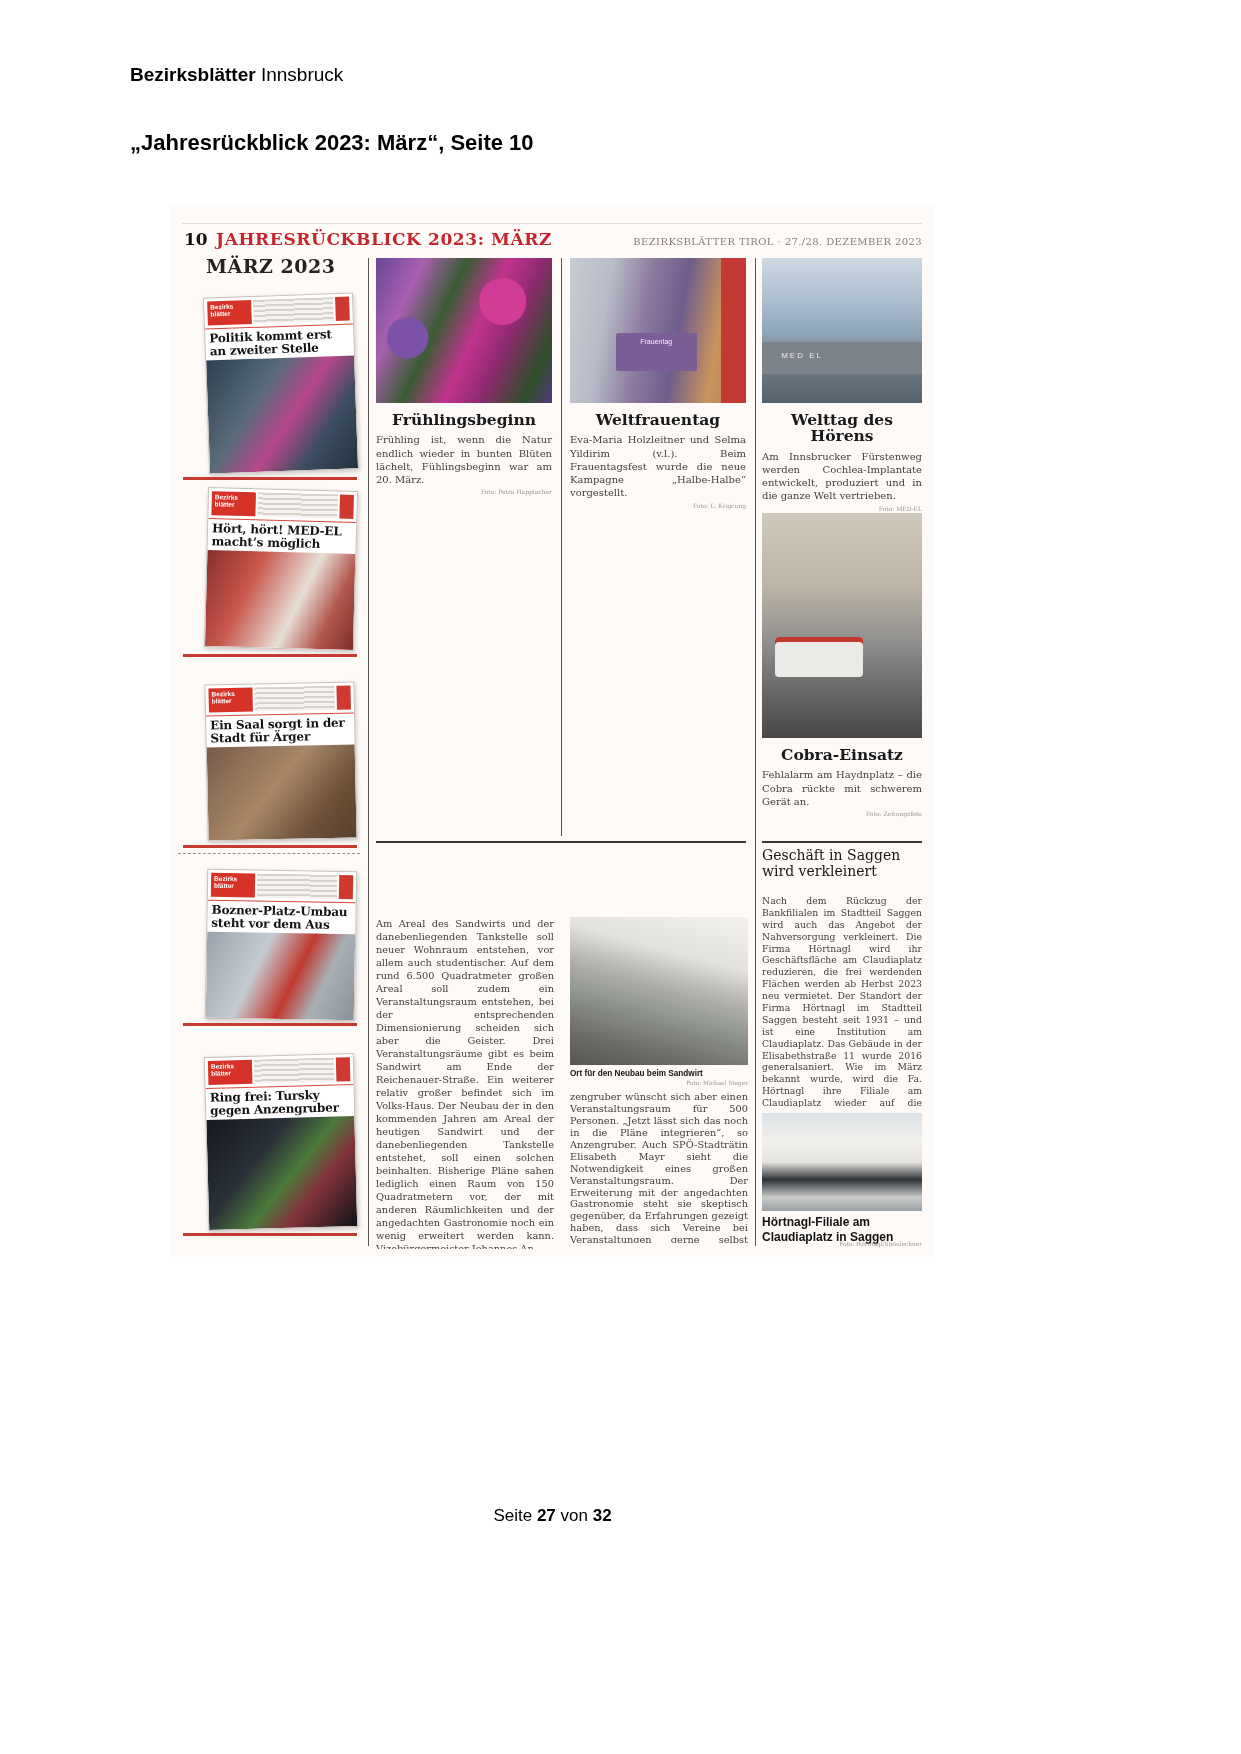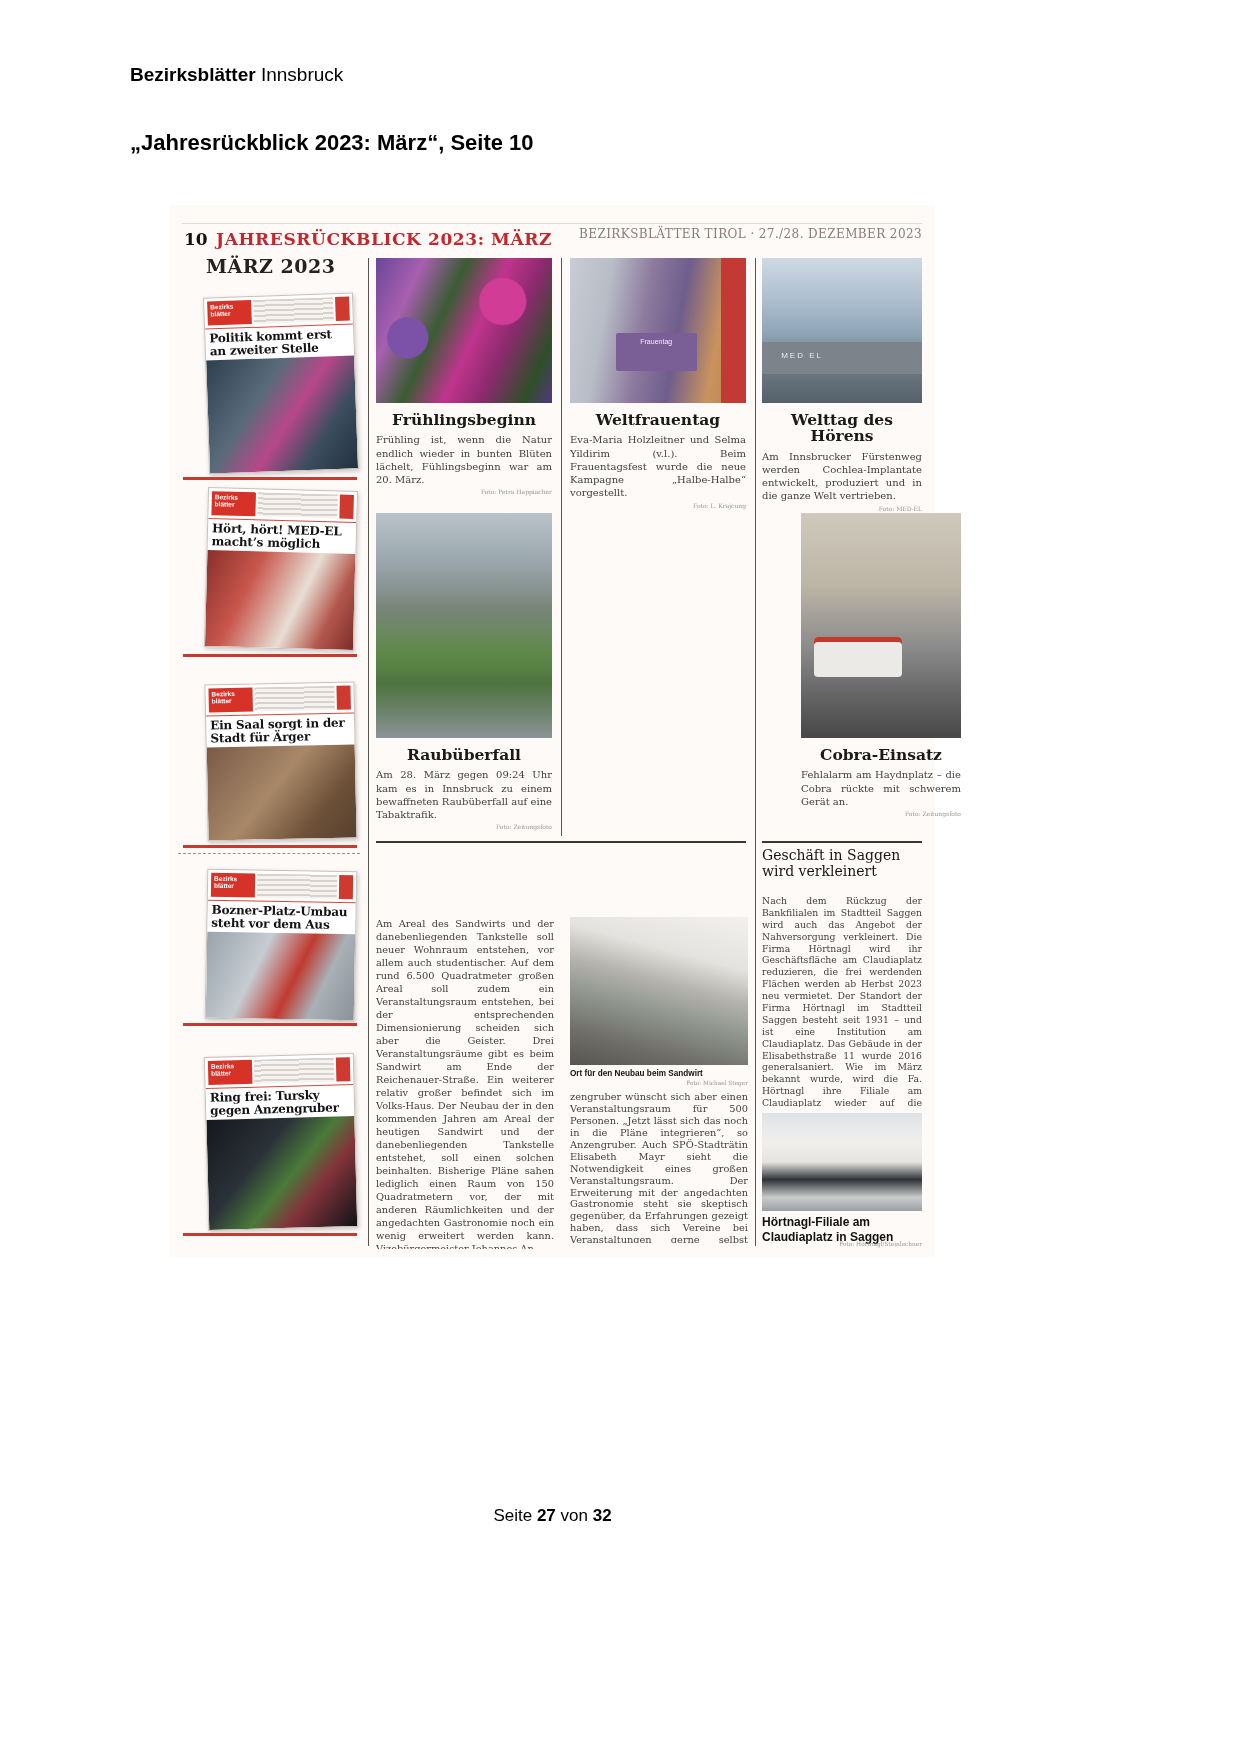--- a/index.html
+++ b/index.html
@@ -16,21 +16,21 @@
   .doc-footer{position:absolute;left:170px;top:1506px;width:765px;text-align:center;
     font-family:"Liberation Sans",sans-serif;font-size:17px;color:#000;}
   .doc-footer b{font-weight:bold;}
 
   
   .paper{position:absolute;left:170px;top:205px;width:765px;height:1052px;background:#fdfaf8;}
   .p-hairline{position:absolute;left:12px;top:18px;width:740px;height:1px;background:#e7dad6;}
   .p-pagenum{position:absolute;left:14px;top:24px;font-size:17px;font-weight:bold;color:#121212;}
   .p-section{position:absolute;left:46px;top:24px;font-size:17px;font-weight:bold;color:#c5262c;
     letter-spacing:.6px;}
-  .p-issue{position:absolute;right:13px;top:22px;font-size:12px;color:#8a7c79;letter-spacing:.4px;}
+  .p-issue{position:absolute;right:13px;top:31px;font-size:10px;color:#8a7c79;letter-spacing:.4px;}
 
   
   .vrule{position:absolute;width:1px;background:#5a544f;}
   .vr-side{left:198px;top:53px;height:988px;}
   .vr-12{left:391px;top:53px;height:578px;}
   .vr-23{left:585px;top:53px;height:988px;}
 
   
   .side-title{position:absolute;left:36px;top:50px;font-size:19px;font-weight:bold;color:#262220;
     letter-spacing:.5px;}
@@ -56,21 +56,21 @@
   .cp4{background:linear-gradient(115deg,#9aa3ab 0%,#c5ccd2 35%,#c03a30 58%,#a9b0b6 75%,#8a9199 100%);}
   .cp5{background:linear-gradient(130deg,#15181d 0%,#2a3138 35%,#4a7a3a 55%,#83343a 70%,#101318 100%);}
   .red-bar{position:absolute;left:13px;width:174px;height:3px;background:#c63b31;}
   .rb1{top:272px;} .rb2{top:449px;} .rb3{top:640px;} .rb4{top:818px;} .rb5{top:1028px;}
   .side-dash{position:absolute;left:8px;top:648px;width:182px;border-top:1px dashed #9a918c;}
 
   
   .card{position:absolute;width:176px;}
   .card.c3w{width:160px;}
   .pos-a{left:206px;top:53px;} .pos-b{left:400px;top:53px;} .pos-c{left:592px;top:53px;}
-  .pos-d{left:206px;top:308px;} .pos-e{left:400px;top:308px;} .pos-f{left:592px;top:308px;margin-left:39px;}
+  .pos-d{left:206px;top:308px;} .pos-e{left:400px;top:308px;} .pos-f{left:592px;top:308px;}
   .card .photo{width:100%;height:145px;margin-bottom:9px;position:relative;overflow:hidden;}
   .row2 .photo{height:225px;}
   .card h3{margin:0 0 5px;font-size:15.5px;line-height:1.05;color:#1a1a1a;text-align:center;}
   .card p{margin:0;font-size:10px;line-height:1.33;color:#43413e;text-align:justify;}
   .credit{font-size:6px;color:#9b9490;text-align:right;margin-top:2px;}
 
   .ph-flowers{background:
     radial-gradient(circle at 72% 30%,#d13c96 0 14%,transparent 15%),
     radial-gradient(circle at 18% 55%,#7b52a8 0 12%,transparent 13%),
     linear-gradient(115deg,#6a4798 0%,#a85fb0 20%,#3a5c33 38%,#c0348d 55%,#8c2a6e 70%,#2e4f28 88%,#53387f 100%);}
@@ -227,26 +227,20 @@
 
   <div class="card pos-b">
     <div class="photo ph-frauentag">
       <div class="flag">Frauentag</div>
     </div>
     <h3>Weltfrauentag</h3>
     <p>Eva-Maria Holzleitner und Selma Yildirim (v.l.). Beim Frauentagsfest wurde die neue Kampagne „Halbe-Halbe“ vorgestellt.</p>
     <div class="credit">Foto: L. Krajcung</div>
   </div>
 
-  <div class="card row2 pos-d">
-    <div class="photo ph-street"></div>
-    <h3>Raubüberfall</h3>
-    <p>Am 28. März gegen 09:24 Uhr kam es in Innsbruck zu einem bewaffneten Raubüberfall auf eine Tabaktrafik.</p>
-    <div class="credit">Foto: Zeitungsfoto</div>
-  </div>
 
 
   <div class="card c3w row2 pos-f">
     <div class="photo ph-cobra"></div>
     <h3>Cobra-Einsatz</h3>
     <p>Fehlalarm am Haydnplatz – die Cobra rückte mit schwerem Gerät an.</p>
     <div class="credit">Foto: Zeitungsfoto</div>
   </div>
 
   <div class="feat-rule"></div>

